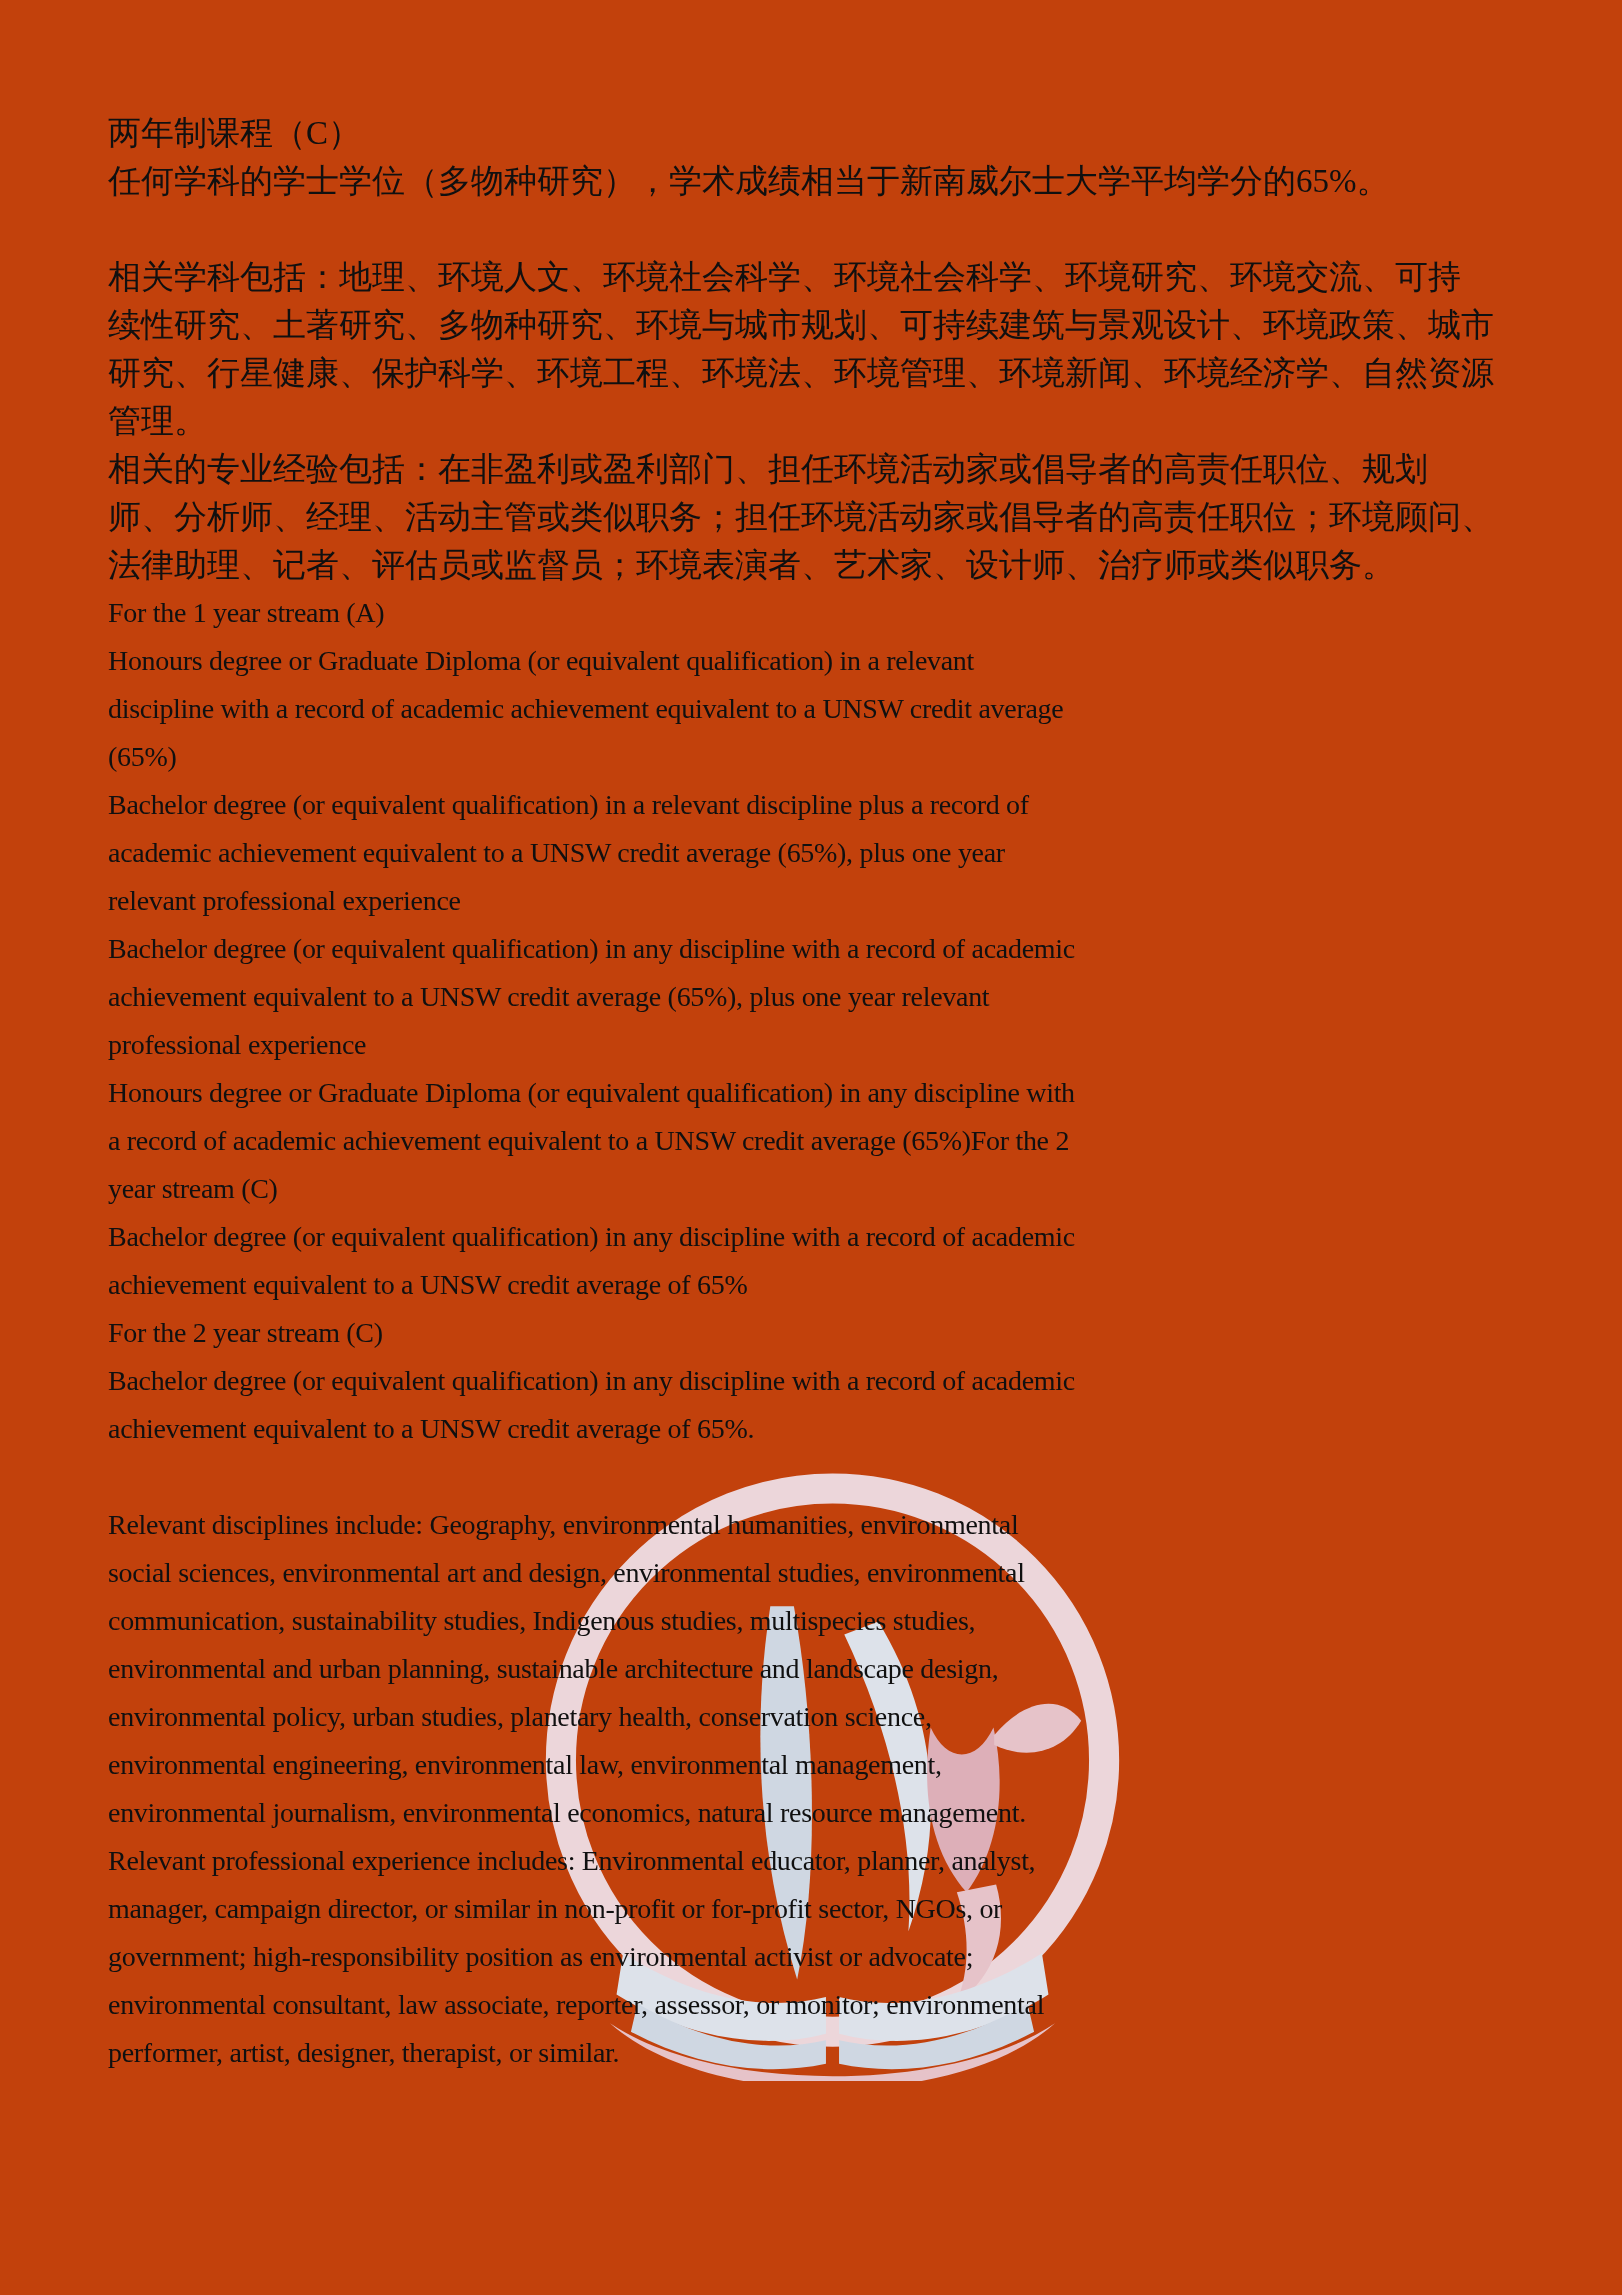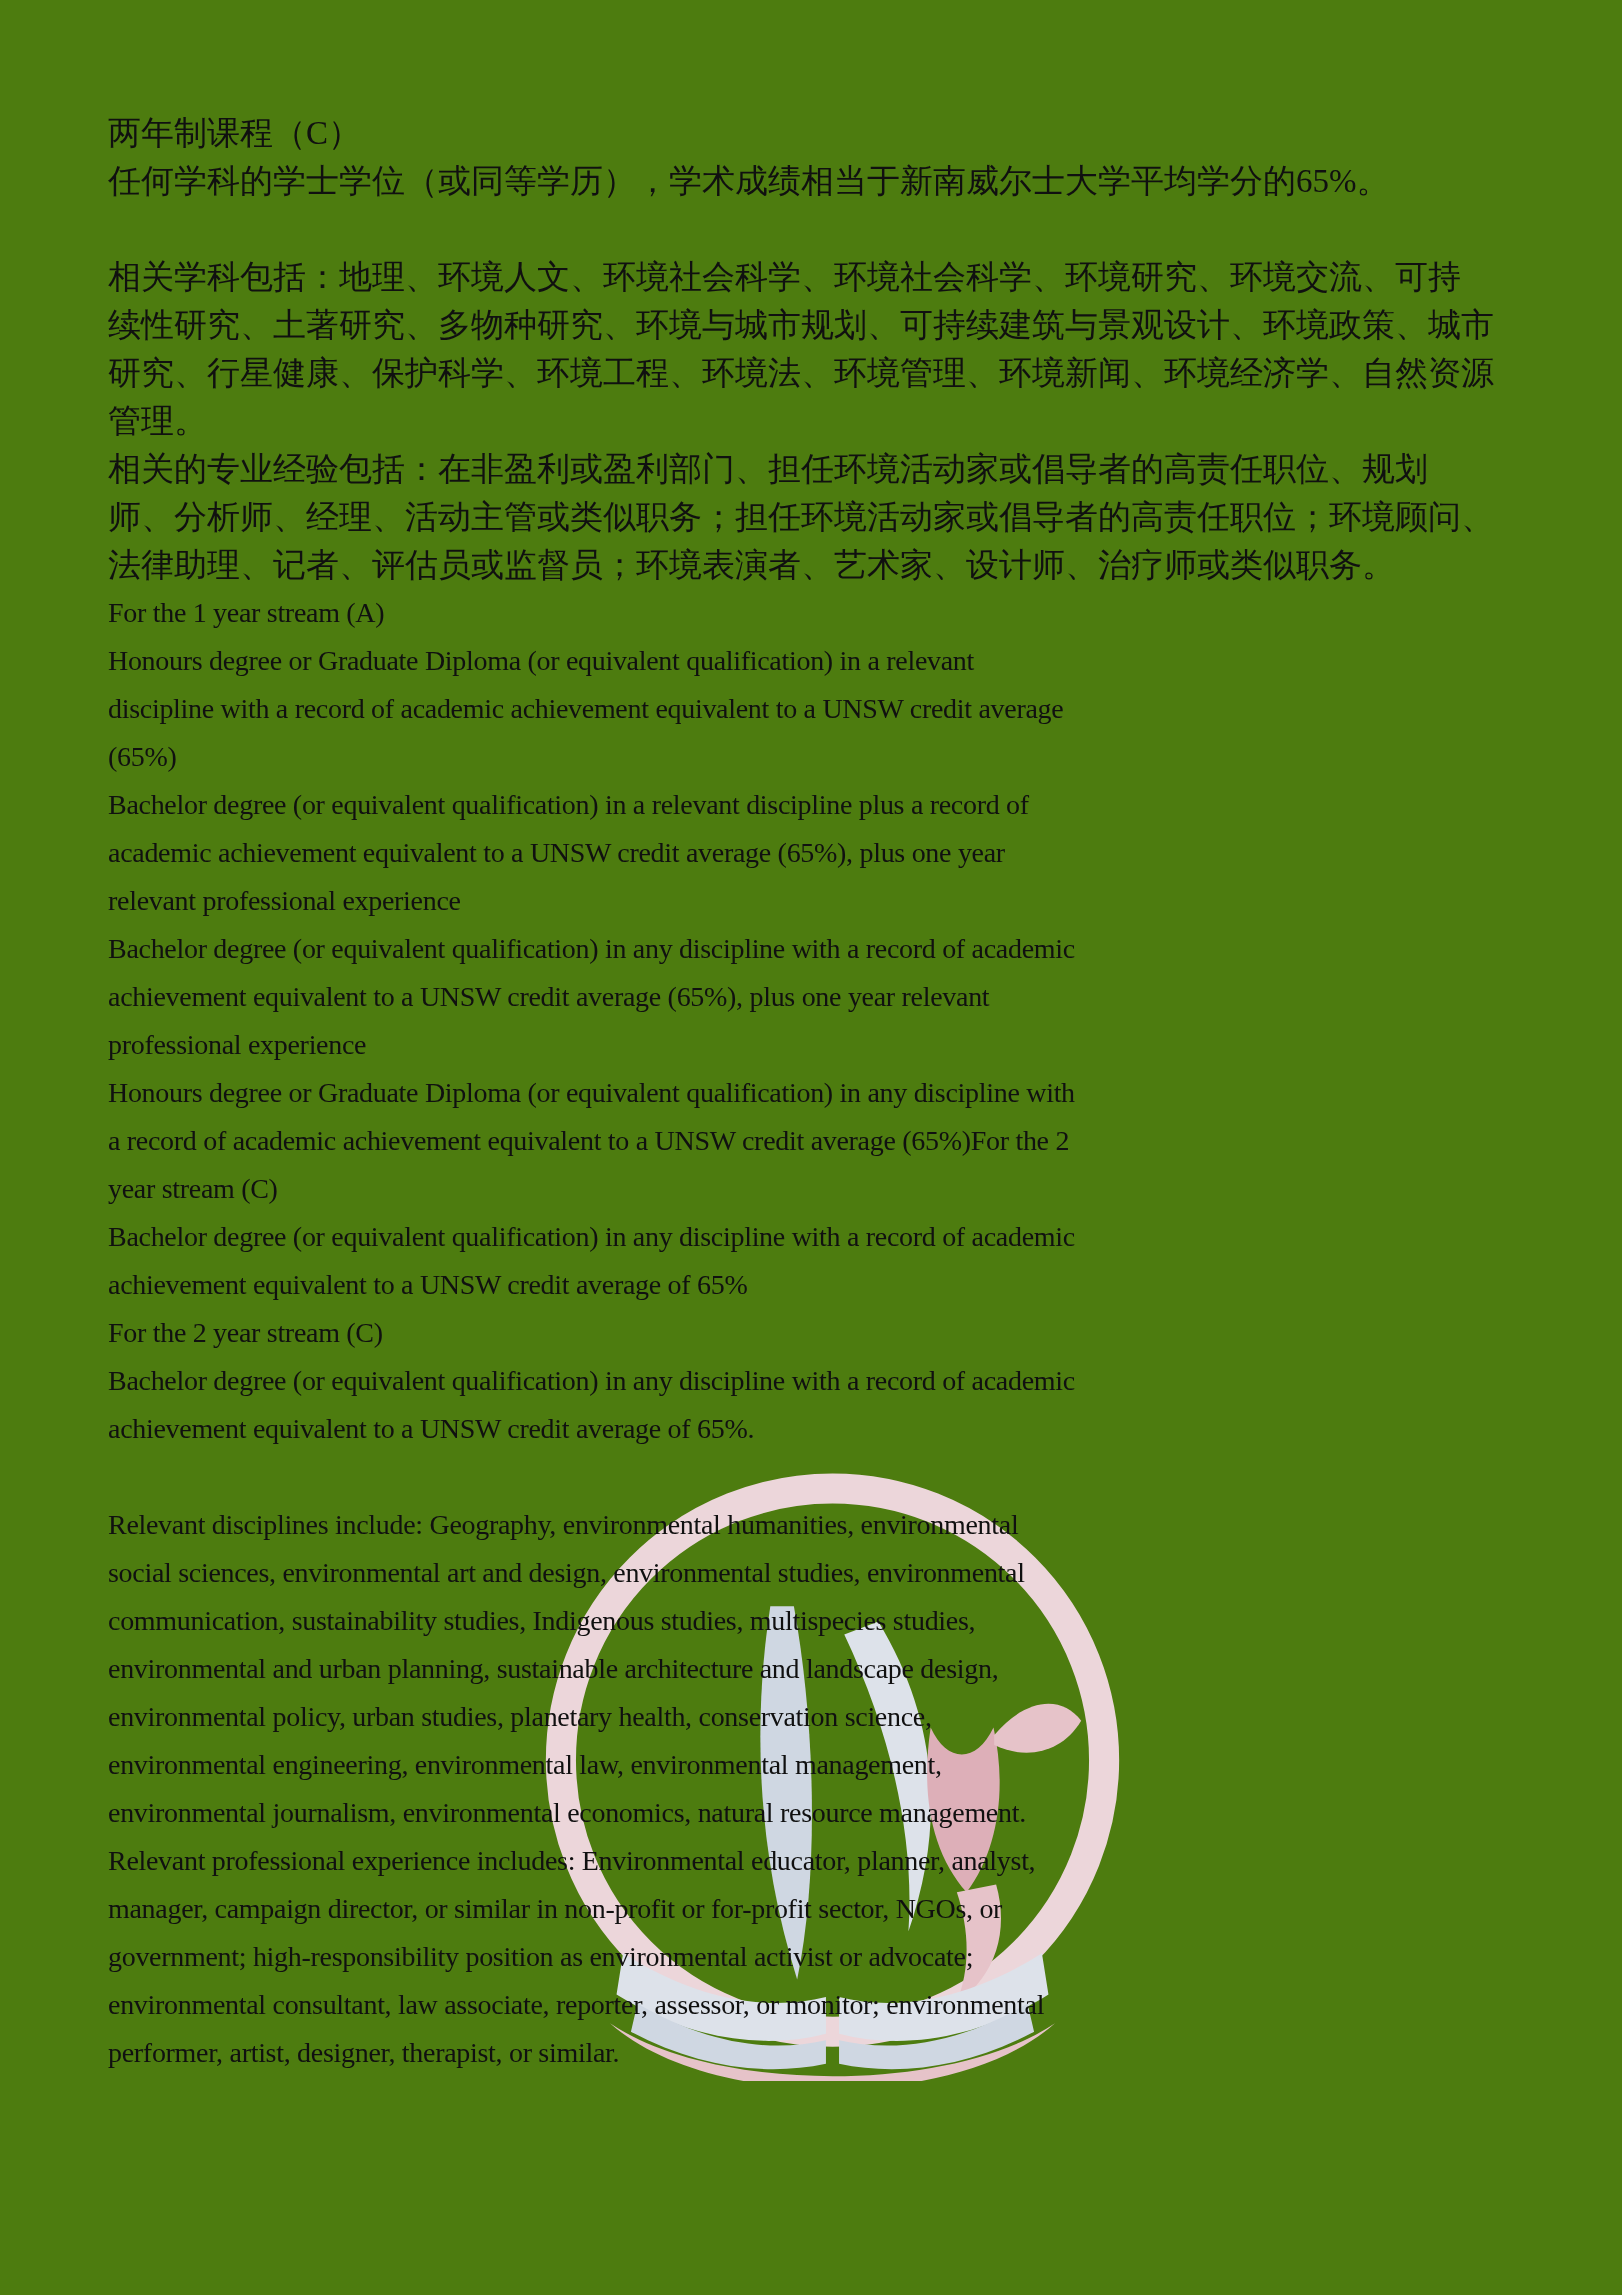--- a/index.html
+++ b/index.html
@@ -4,21 +4,21 @@
 <style>
   html, body {
     margin: 0;
     padding: 0;
     background: #ffffff;
   }
   .page {
     position: relative;
     width: 1623px;
     height: 2295px;
-    background: #4d7c0f;
+    background: #c2410c;
     overflow: hidden;
   }
   .watermark {
     position: absolute;
     left: 538px;
     top: 1472px;
     width: 589px;
     height: 609px;
     z-index: 0;
   }
@@ -62,21 +62,21 @@
 
     <path d="M130,735 C240,805 350,825 440,802 L440,858 C340,884 225,864 120,798 Z" fill="#dde2ea"></path>
     <path d="M152,812 C255,872 352,888 440,868 L440,904 C345,924 242,908 142,855 Z" fill="#cfd7e2"></path>
     <path d="M770,735 C660,805 550,825 460,802 L460,858 C560,884 675,864 780,798 Z" fill="#dde2ea"></path>
     <path d="M748,812 C645,872 548,888 460,868 L460,904 C555,924 658,908 758,855 Z" fill="#cfd7e2"></path>
     <path d="M110,842 C270,950 630,950 790,842 C640,976 260,976 110,842 Z" fill="#e6c3c9"></path>
   </svg>
 
   <div class="text-block" id="lines-container">
       <div class="line zh">两年制课程（C）</div>
-      <div class="line zh">任何学科的学士学位（或同等学历），学术成绩相当于新南威尔士大学平均学分的65%。</div>
+      <div class="line zh">任何学科的学士学位（多物种研究），学术成绩相当于新南威尔士大学平均学分的65%。</div>
       <div class="line en">&nbsp;</div>
       <div class="line zh">相关学科包括：地理、环境人文、环境社会科学、环境社会科学、环境研究、环境交流、可持</div>
       <div class="line zh">续性研究、土著研究、多物种研究、环境与城市规划、可持续建筑与景观设计、环境政策、城市</div>
       <div class="line zh">研究、行星健康、保护科学、环境工程、环境法、环境管理、环境新闻、环境经济学、自然资源</div>
       <div class="line zh">管理。</div>
       <div class="line zh">相关的专业经验包括：在非盈利或盈利部门、担任环境活动家或倡导者的高责任职位、规划</div>
       <div class="line zh">师、分析师、经理、活动主管或类似职务；担任环境活动家或倡导者的高责任职位；环境顾问、</div>
       <div class="line zh">法律助理、记者、评估员或监督员；环境表演者、艺术家、设计师、治疗师或类似职务。</div>
       <div class="line en">For the 1 year stream (A)</div>
       <div class="line en">Honours degree or Graduate Diploma (or equivalent qualification) in a relevant</div>

